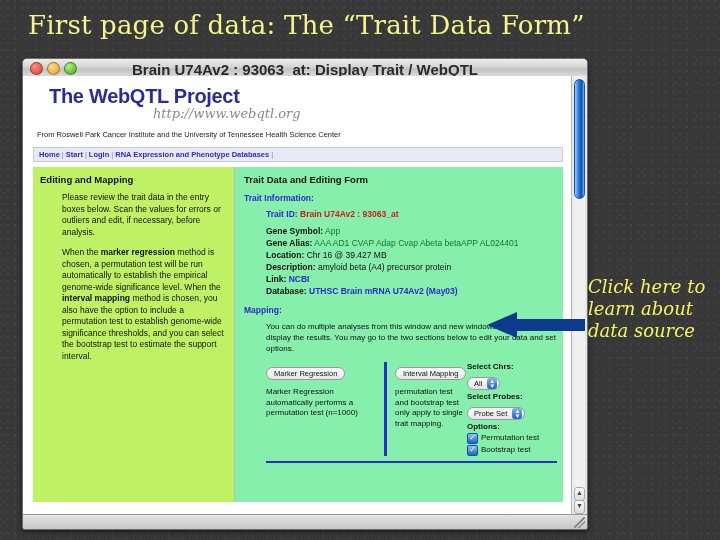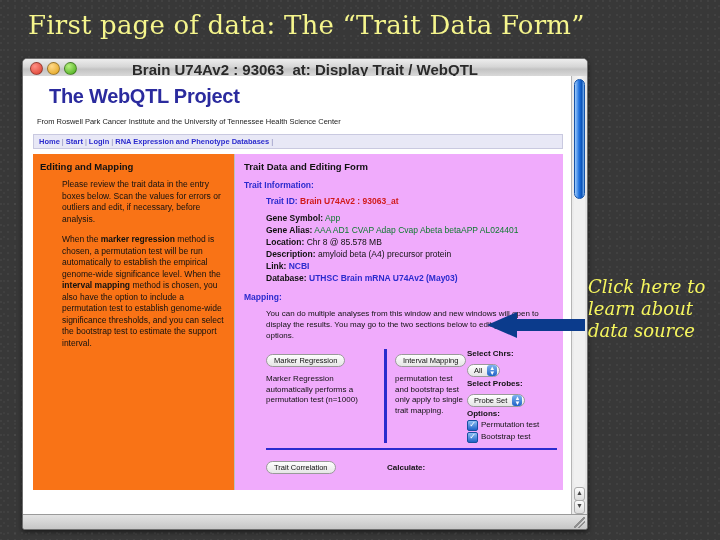--- a/index.html
+++ b/index.html
@@ -71,25 +71,25 @@
   }
   #navbar{
     margin:8px 0 0 0;background:#E8E8F6;border:1px solid #c9c9e0;
     padding:2px 5px;font-size:7.5px;font-weight:bold;color:#2B2BCE;
   }
   #navbar .sep{color:#8888bb;font-weight:normal;padding:0 2px;}
   #navbar a{color:#2B2BCE;text-decoration:none;}
 
   #columns{display:flex;margin-top:5px;}
   #left-col{
-    width:202px;background:#f97316;border-right:1px solid #bdbdbd;
+    width:202px;background:#bef264;border-right:1px solid #bdbdbd;
     padding:5px 7px 10px 7px;box-sizing:border-box;min-height:335px;
   }
   #right-col{
-    flex:1;background:#f0abfc;padding:5px 6px 16px 9px;box-sizing:border-box;
+    flex:1;background:#86efac;padding:5px 6px 16px 9px;box-sizing:border-box;
   }
   .sec-head{font-size:9.5px;font-weight:bold;color:#111;margin:2px 0 7px 0;}
   .lc-p{font-size:8.5px;color:#111;line-height:11.5px;margin:6px 0 9px 22px;}
   .lc-p b{font-weight:bold;}
 
   .rc-sub{font-size:8.5px;font-weight:bold;color:#2B2BCE;margin:8px 0 6px 0;}
   .trait-id{font-size:8.5px;font-weight:bold;color:#D01A1A;margin:0 0 7px 22px;}
   .trait-id .lbl{color:#2B2BCE;}
   .kv{font-size:8.5px;color:#111;margin:0 0 1px 22px;line-height:11px;}
   .kv b{font-weight:bold;}
@@ -185,20 +185,21 @@
     </div>
     <div id="window-title">Brain U74Av2 : 93063_at: Display Trait / WebQTL</div>
   </div>
 
   <div id="content-area">
 
     <div id="page-scroll">
       <div id="page-inner">
 
         <div id="site-title">The WebQTL Project</div>
+        <div id="site-url">http://www.webqtl.org</div>
         <div id="site-affil">From Roswell Park Cancer Institute and the University of Tennessee Health Science Center</div>
 
         <div id="navbar">
           <a href="#">Home</a><span class="sep">|</span><a href="#">Start</a><span class="sep">|</span><a href="#">Login</a><span class="sep">|</span><a href="#">RNA Expression and Phenotype Databases</a><span class="sep">|</span>
         </div>
 
         <div id="columns">
 
           <div id="left-col">
             <div class="sec-head">Editing and Mapping</div>
@@ -218,21 +219,21 @@
             <div class="kv">
               <b>Gene Symbol:</b>
               <span class="it-green">App</span>
             </div>
             <div class="kv">
               <b>Gene Alias:</b>
               <span class="it-green">AAA AD1 CVAP Adap Cvap Abeta betaAPP AL024401</span>
             </div>
             <div class="kv">
               <b>Location:</b>
-              <span>Chr 8 @ 85.578 MB</span>
+              <span>Chr 16 @ 39.427 MB</span>
             </div>
             <div class="kv">
               <b>Description:</b>
               <span>amyloid beta (A4) precursor protein</span>
             </div>
             <div class="kv">
               <b>Link:</b>
               <span class="lnk">NCBI</span>
             </div>
             <div class="kv">
@@ -271,29 +272,20 @@
                 </div>
                 <div class="chkline">
                   <span class="chk">✓</span>
                   <span>Bootstrap test</span>
                 </div>
               </div>
             </div>
 
             <div id="hr-blue"></div>
 
-            <div id="bottomrow">
-              <div class="ctl-col ctl-a">
-                <span class="aquabtn">Trait Correlation</span>
-              </div>
-              <div class="ctl-col" style="width:3px"></div>
-              <div class="ctl-col">
-                <span class="ctl-lbl">Calculate:</span>
-              </div>
-            </div>
 
           </div>
         </div>
       </div>
     </div>
 
     <div id="vscroll">
       <div id="vs-track"></div>
       <div id="vs-thumb"></div>
       <div class="vs-arrow" id="vs-up">▲</div>

